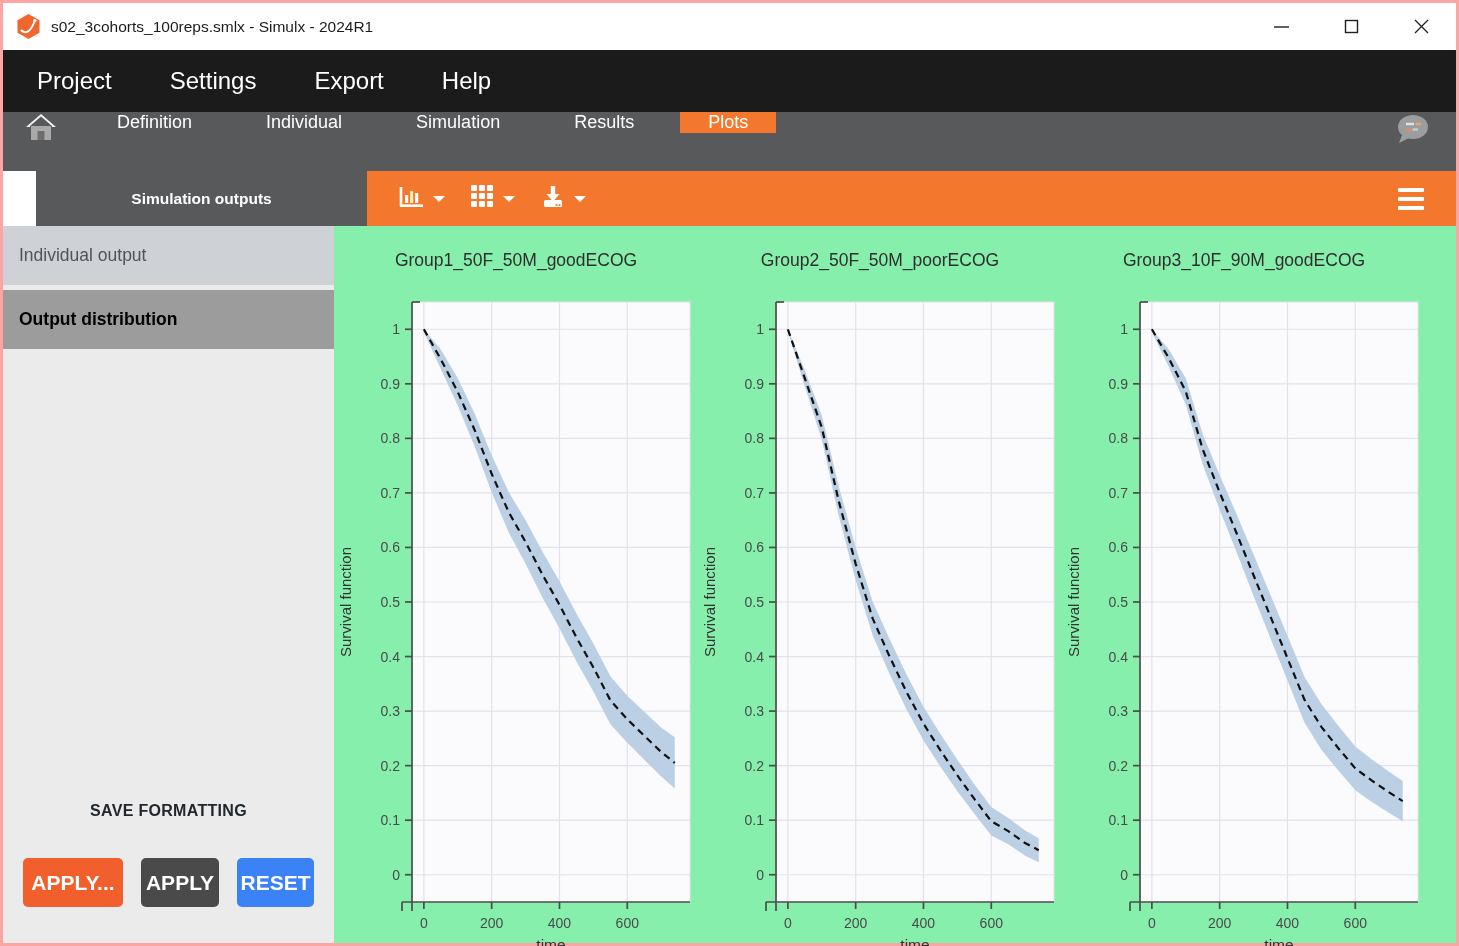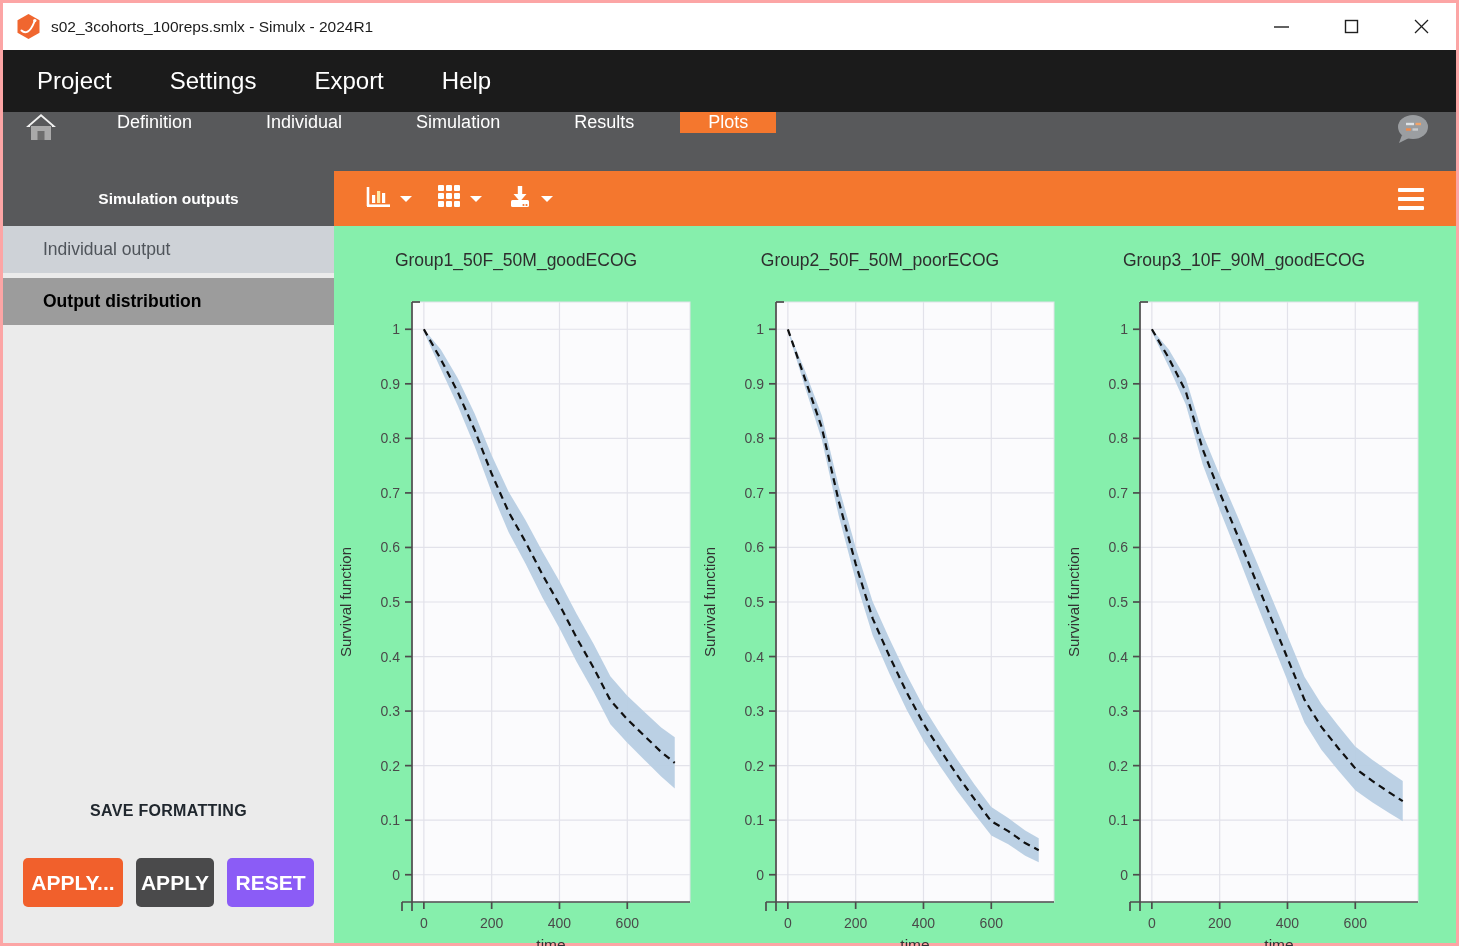--- a/index.html
+++ b/index.html
@@ -20,41 +20,41 @@
   .menu-item { color:#fff; font-size:24px; padding:0 24px; margin-left:10px; line-height:62px; cursor:default; }
 
   
   .tabbar { height:59px; background:#58595b; display:flex; align-items:flex-start; flex:0 0 auto; position:relative; }
   .home-btn { width:60px; display:flex; align-items:center; justify-content:center; margin-left:8px; }
   .tab { color:#fff; font-size:18px; display:flex; align-items:center; padding:0 28px; margin-left:18px; cursor:default; }
   .tab.active { background:#f4772e; }
   .chat-btn { margin-left:auto; margin-right:24px; display:flex; align-items:center; }
 
   
-  .subheader { height:55px; display:flex; flex:0 0 auto; }
+  .subheader { height:55px; display:flex; flex:0 0 auto;padding-left:33px; }
   .sidebar-header { width:331px; background:#58595b; color:#fff; font-weight:bold; font-size:15.5px; display:flex; align-items:center; justify-content:center; flex:0 0 auto; }
   .toolbar { flex:1; background:#f4772e; display:flex; align-items:center; padding-left:32px; }
   .tool-btn { display:flex; align-items:center; margin-right:26px; cursor:default; }
   .tool-btn .caret { width:0; height:0; border-left:6px solid transparent; border-right:6px solid transparent; border-top:6px solid #fff; margin-left:9px; }
   .hamburger { margin-left:auto; margin-right:32px; display:flex; flex-direction:column; justify-content:center; gap:5px; cursor:default; }
   .hamburger span { display:block; width:26px; height:4px; background:#fff; border-radius:1px; }
 
   
   .content { flex:1; display:flex; min-height:0; }
   .sidebar { width:331px; background:#ebebeb; flex:0 0 auto; display:flex; flex-direction:column; }
-  .side-item { height:47px; display:flex; align-items:center; padding-left:40px; font-size:17.5px; margin-bottom:5px; cursor:default; }
+  .side-item { height:59px; display:flex; align-items:center; padding-left:16px; font-size:17.5px; margin-bottom:5px; cursor:default; }
   .side-item.normal { background:#ced2d7; color:#4f545a; }
   .side-item.selected { background:#9c9c9c; color:#000000; font-weight:bold; }
   .side-spacer { flex:1; }
   .fmt-title { text-align:center; font-weight:bold; font-size:16px; color:#20272e; letter-spacing:0.3px; margin-bottom:38px; }
   .fmt-buttons { display:flex; justify-content:space-between; padding:0 20px 36px 20px; }
   .fmt-btn { border:none; border-radius:5px; color:#fff; font-weight:bold; font-size:21px; font-family:"Liberation Sans", sans-serif; height:49px; cursor:default; }
   .btn-apply { background:#f1602c; width:100px; }
   .btn-save  { background:#4a4a4b; width:78px; }
-  .btn-reset { background:#8b5cf6; width:87px; }
+  .btn-reset { background:#3b82f6; width:77px; }
 
   .plots-area { flex:1; background:#86efac; display:flex; padding-top:2px; }
   .plot-panel { width:364px; flex:0 0 auto; }
   .plot-title { text-align:center; font-size:17.5px; color:#2e2e2e; margin-top:22px; height:24px; }
   .plot-panel svg { display:block; }
 </style>
 </head>
 <body>
 
 <div class="window">

